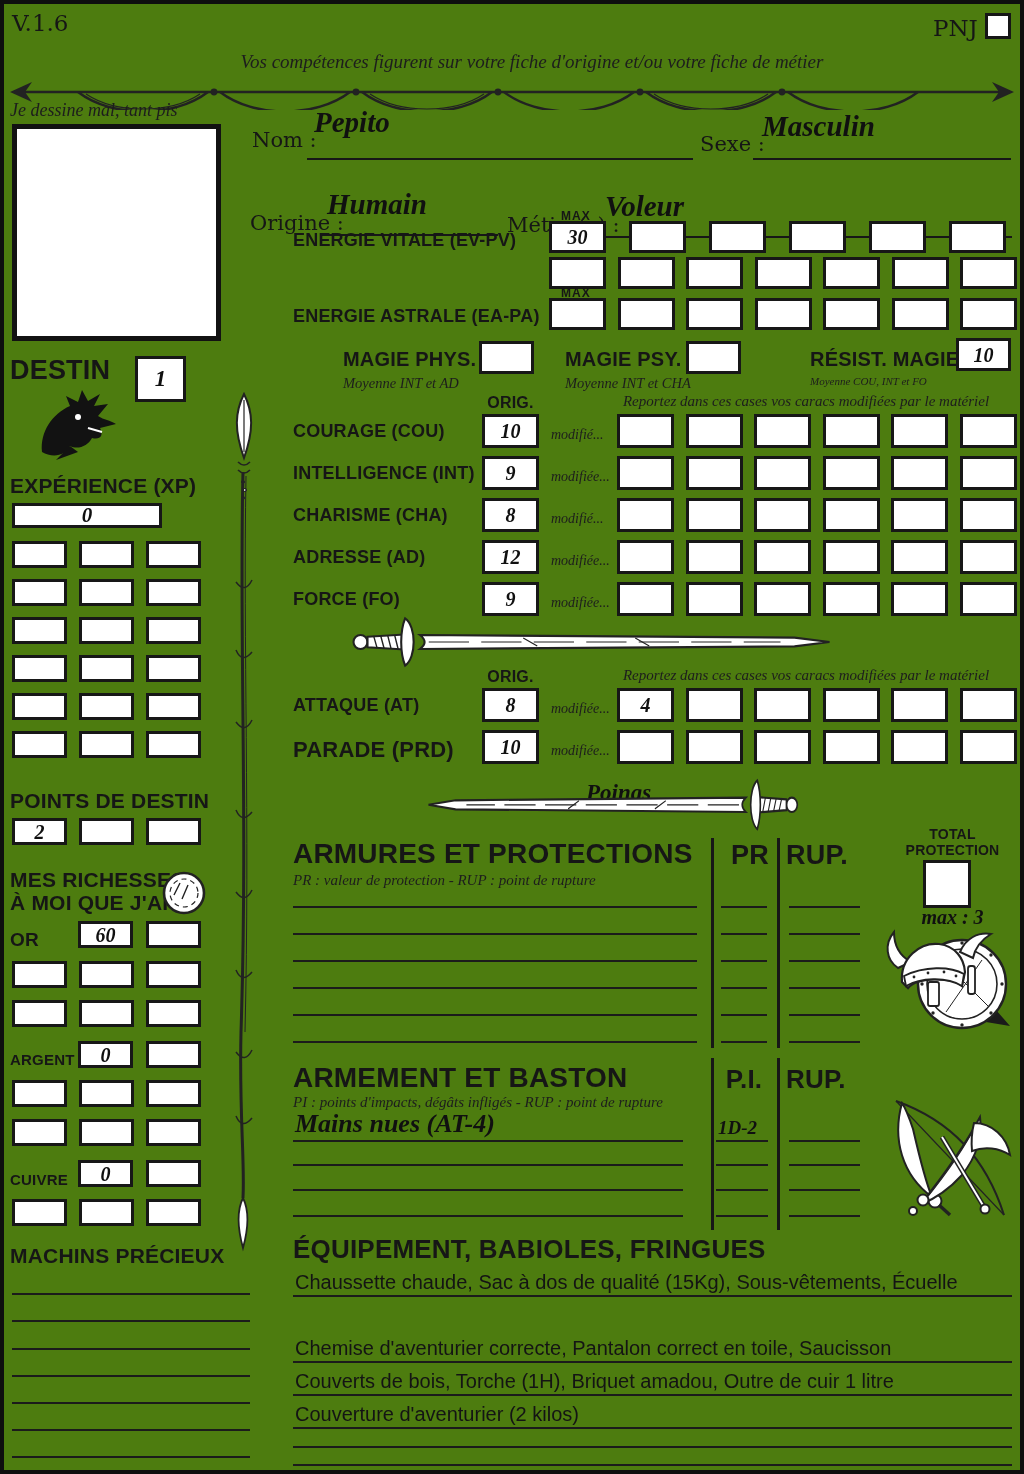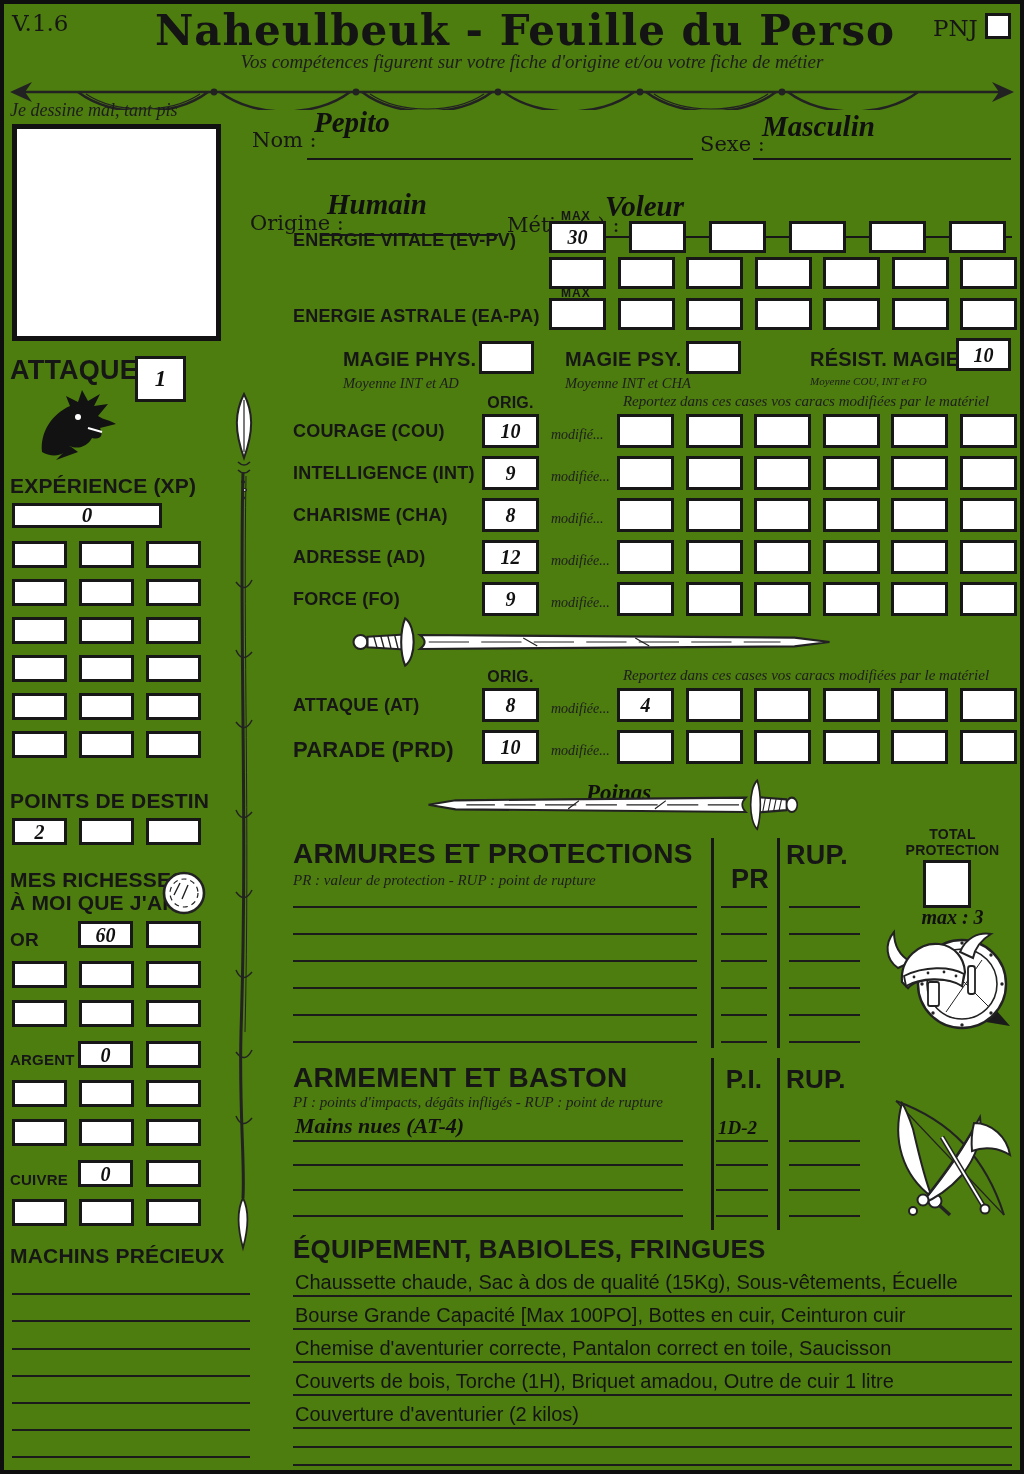--- a/index.html
+++ b/index.html
@@ -40,21 +40,20 @@
         <path d="M27,25 L31,39 M35,24.6 L39,39.4 M43,24.2 L47,39.8 M51,24 L55,40" fill="none" stroke-width="1.6"></path>
         <path d="M63,5 C57,20 57,44 63,59 C76,50 76,14 63,5 Z"></path>
         <path d="M80,24 L508,27 L548,32 L508,37 L80,40 C87,34.5 87,29.5 80,24 Z"></path>
         <path d="M90,32 L492,32" fill="none" stroke-width="1.4" stroke-dasharray="46 14"></path>
         <path d="M198,27.5 L214,36.5 M326,27.5 L342,36.5" fill="none" stroke-width="1.4"></path>
       </g>
     </defs>
   </svg>
 
   <div class="abs ser" style="left:12px;top:10px;font-size:23px;">V.1.6</div>
-  <div class="abs title ctr" style="left:110px;top:6px;width:830px;font-size:42px;">Naheulbeuk - Feuille du Perso</div>
   <div class="abs ser" style="left:933px;top:15px;font-size:23px;">PNJ</div>
   <div class="abs box" style="left:985px;top:13px;width:26px;height:26px;"></div>
   <div class="abs cal ctr" style="left:162px;top:51px;width:740px;font-size:19px;">Vos compétences figurent sur votre fiche d'origine et/ou votre fiche de métier</div>
 
   <svg class="abs" style="left:8px;top:76px;" width="1008" height="34" viewBox="0 0 1008 34">
     <g stroke="#222" fill="none" stroke-width="2.4">
       <path d="M16,16 H992"></path>
       <path d="M70,16 C104,42 166,42 200,16 M212,16 C246,42 308,42 342,16 M354,16 C388,42 450,42 484,16 M496,16 C530,42 592,42 626,16 M638,16 C672,42 734,42 768,16 M780,16 C814,42 876,42 910,16"></path>
       <path d="M78,18 C108,38 162,38 192,18 M362,18 C392,38 446,38 476,18 M646,18 C676,38 730,38 760,18" stroke-width="1.2"></path>
     </g>
@@ -63,21 +62,21 @@
     <circle cx="206" cy="16" r="3.4" fill="#222"></circle>
       <circle cx="348" cy="16" r="3.4" fill="#222"></circle>
     <circle cx="490" cy="16" r="3.4" fill="#222"></circle>
       <circle cx="632" cy="16" r="3.4" fill="#222"></circle>
     <circle cx="774" cy="16" r="3.4" fill="#222"></circle>
   </svg>
 
   <div class="abs cal" style="left:10px;top:100px;font-size:18px;">Je dessine mal, tant pis</div>
   <div class="abs" style="left:12px;top:124px;width:199px;height:207px;border:5px solid #121212;background:#fff;"></div>
 
-  <div class="abs lbl" style="left:10px;top:355px;font-size:27px;">ATTAQUE</div>
+  <div class="abs lbl" style="left:10px;top:355px;font-size:27px;">DESTIN</div>
   <div class="abs cell" style="left:135px;top:356px;width:45px;height:40px;">
       <span class="hand" style="font-size:23px;">1</span>
     </div>
 
   <svg class="abs" style="left:30px;top:388px;" width="88" height="78" viewBox="0 0 88 78">
     <path d="M12,64 C10,44 22,26 40,18 L36,8 L48,14 L52,2 L58,13 L70,6 L64,18 L78,16 L68,28 C74,32 80,32 86,36 L70,40 C74,48 70,52 62,50 C58,58 48,62 40,58 C36,68 22,70 12,64 Z" fill="#121212"></path>
     <path d="M40,58 L26,72 L48,64 Z" fill="#121212"></path>
     <circle cx="48" cy="29" r="3" fill="#fff"></circle>
     <path d="M58,40 L72,44" stroke="#fff" stroke-width="2"></path>
   </svg>
@@ -373,21 +372,21 @@
   <svg class="abs" style="left:420px;top:776px;" width="380" height="58" viewBox="0 0 380 58">
     <g transform="translate(380,0) scale(-0.678,0.9)">
         <use href="#swordsym"></use>
       </g>
   </svg>
 
   <div class="abs lbl" style="left:293px;top:838px;font-size:28px;">ARMURES ET PROTECTIONS</div>
   <div class="abs cal" style="left:293px;top:872px;font-size:15px;">PR : valeur de protection - RUP : point de rupture</div>
   <div class="vsep" style="left:711px;top:838px;height:210px;"></div>
   <div class="vsep" style="left:777px;top:838px;height:210px;"></div>
-  <div class="abs lbl ctr" style="left:711px;top:840px;width:78px;font-size:27px;margin-top:24px;">PR</div>
+  <div class="abs lbl ctr" style="left:711px;top:840px;width:78px;font-size:27px;">PR</div>
   <div class="abs lbl" style="left:786px;top:840px;font-size:27px;">RUP.</div>
 
   <div class="wline" style="left:293px;top:906px;width:404px;"></div>
   <div class="wline" style="left:721px;top:906px;width:46px;"></div>
   <div class="wline" style="left:789px;top:906px;width:71px;"></div>
   <div class="wline" style="left:293px;top:933px;width:404px;"></div>
   <div class="wline" style="left:721px;top:933px;width:46px;"></div>
   <div class="wline" style="left:789px;top:933px;width:71px;"></div>
   <div class="wline" style="left:293px;top:960px;width:404px;"></div>
   <div class="wline" style="left:721px;top:960px;width:46px;"></div>
@@ -438,21 +437,21 @@
   </svg>
 
   <div class="abs lbl" style="left:293px;top:1062px;font-size:28px;">ARMEMENT ET BASTON</div>
   <div class="vsep" style="left:711px;top:1058px;height:172px;"></div>
   <div class="vsep" style="left:777px;top:1058px;height:172px;"></div>
   <div class="abs lbl ctr" style="left:711px;top:1064px;width:66px;font-size:26px;">P.I.</div>
   <div class="abs lbl" style="left:786px;top:1064px;font-size:26px;">RUP.</div>
   <div class="abs cal" style="left:293px;top:1094px;font-size:15px;">PI : points d'impacts, dégâts infligés - RUP : point de rupture</div>
 
   <div class="eq" style="left:293px;top:1110px;width:390px;height:30px;">
-      <span class="hand" style="font-size:22px;">Mains nues (AT-4)</span>
+      <span class="hand" style="font-size:26px;">Mains nues (AT-4)</span>
     </div>
   <div class="eq" style="left:716px;top:1114px;width:52px;height:26px;">
       <span class="hand" style="font-size:19px;">1D-2</span>
     </div>
   <div class="eq" style="left:789px;top:1114px;width:71px;height:26px;">
       <span class="hand" style="font-size:19px;"></span>
     </div>
 
   <div class="eq" style="left:293px;top:1146px;width:390px;height:18px;">
       <span class="hand" style="font-size:20px;"></span>
@@ -499,23 +498,20 @@
     <path d="M62,42 L104,112" stroke="#222" stroke-width="5"></path>
     <path d="M62,42 L104,112" stroke="#fff" stroke-width="2"></path>
     <path d="M94,28 C112,28 127,42 130,60 C119,53 105,51 92,56 C91,45 92,36 94,28 Z" fill="#fff" stroke="#222" stroke-width="2"></path>
     <circle cx="105" cy="114" r="4.5" fill="#fff" stroke="#222" stroke-width="2"></circle>
   </svg>
 
   <div class="abs lbl" style="left:293px;top:1234px;font-size:26px;">ÉQUIPEMENT, BABIOLES, FRINGUES</div>
   <div class="eq" style="left:293px;top:1266px;width:719px;height:29px;">
       <span>Chaussette chaude, Sac à dos de qualité (15Kg), Sous-vêtements, Écuelle</span>
     </div>
-  <div class="eq" style="left:293px;top:1299px;width:719px;height:29px;">
-      <span>Bourse Grande Capacité [Max 100PO], Bottes en cuir, Ceinturon cuir</span>
-    </div>
   <div class="eq" style="left:293px;top:1332px;width:719px;height:29px;">
       <span>Chemise d'aventurier correcte, Pantalon correct en toile, Saucisson</span>
     </div>
   <div class="eq" style="left:293px;top:1365px;width:719px;height:29px;">
       <span>Couverts de bois, Torche (1H), Briquet amadou, Outre de cuir 1 litre</span>
     </div>
   <div class="eq" style="left:293px;top:1398px;width:719px;height:29px;">
       <span>Couverture d'aventurier (2 kilos)</span>
     </div>
   <div class="eq" style="left:293px;top:1430px;width:719px;height:16px;">

